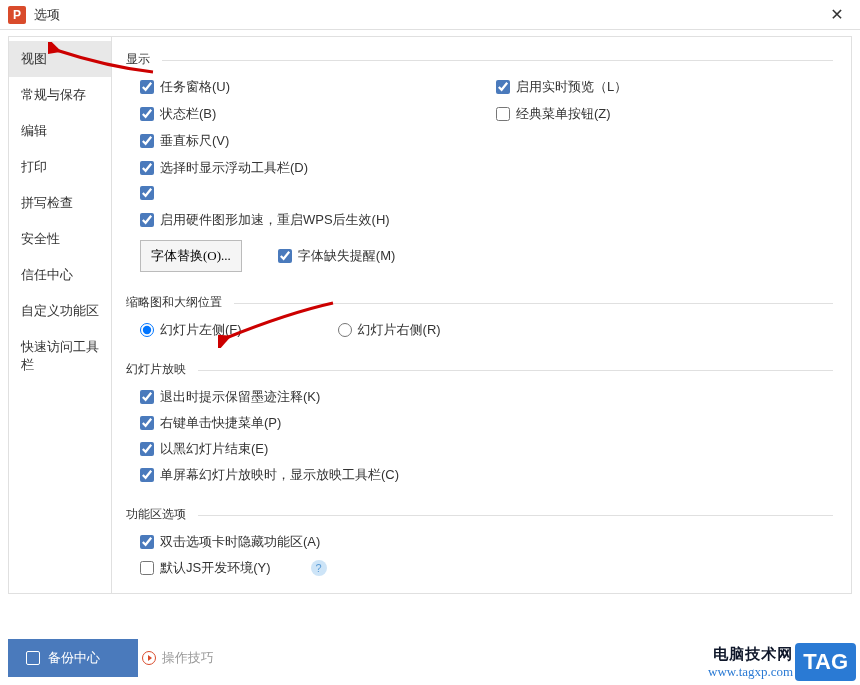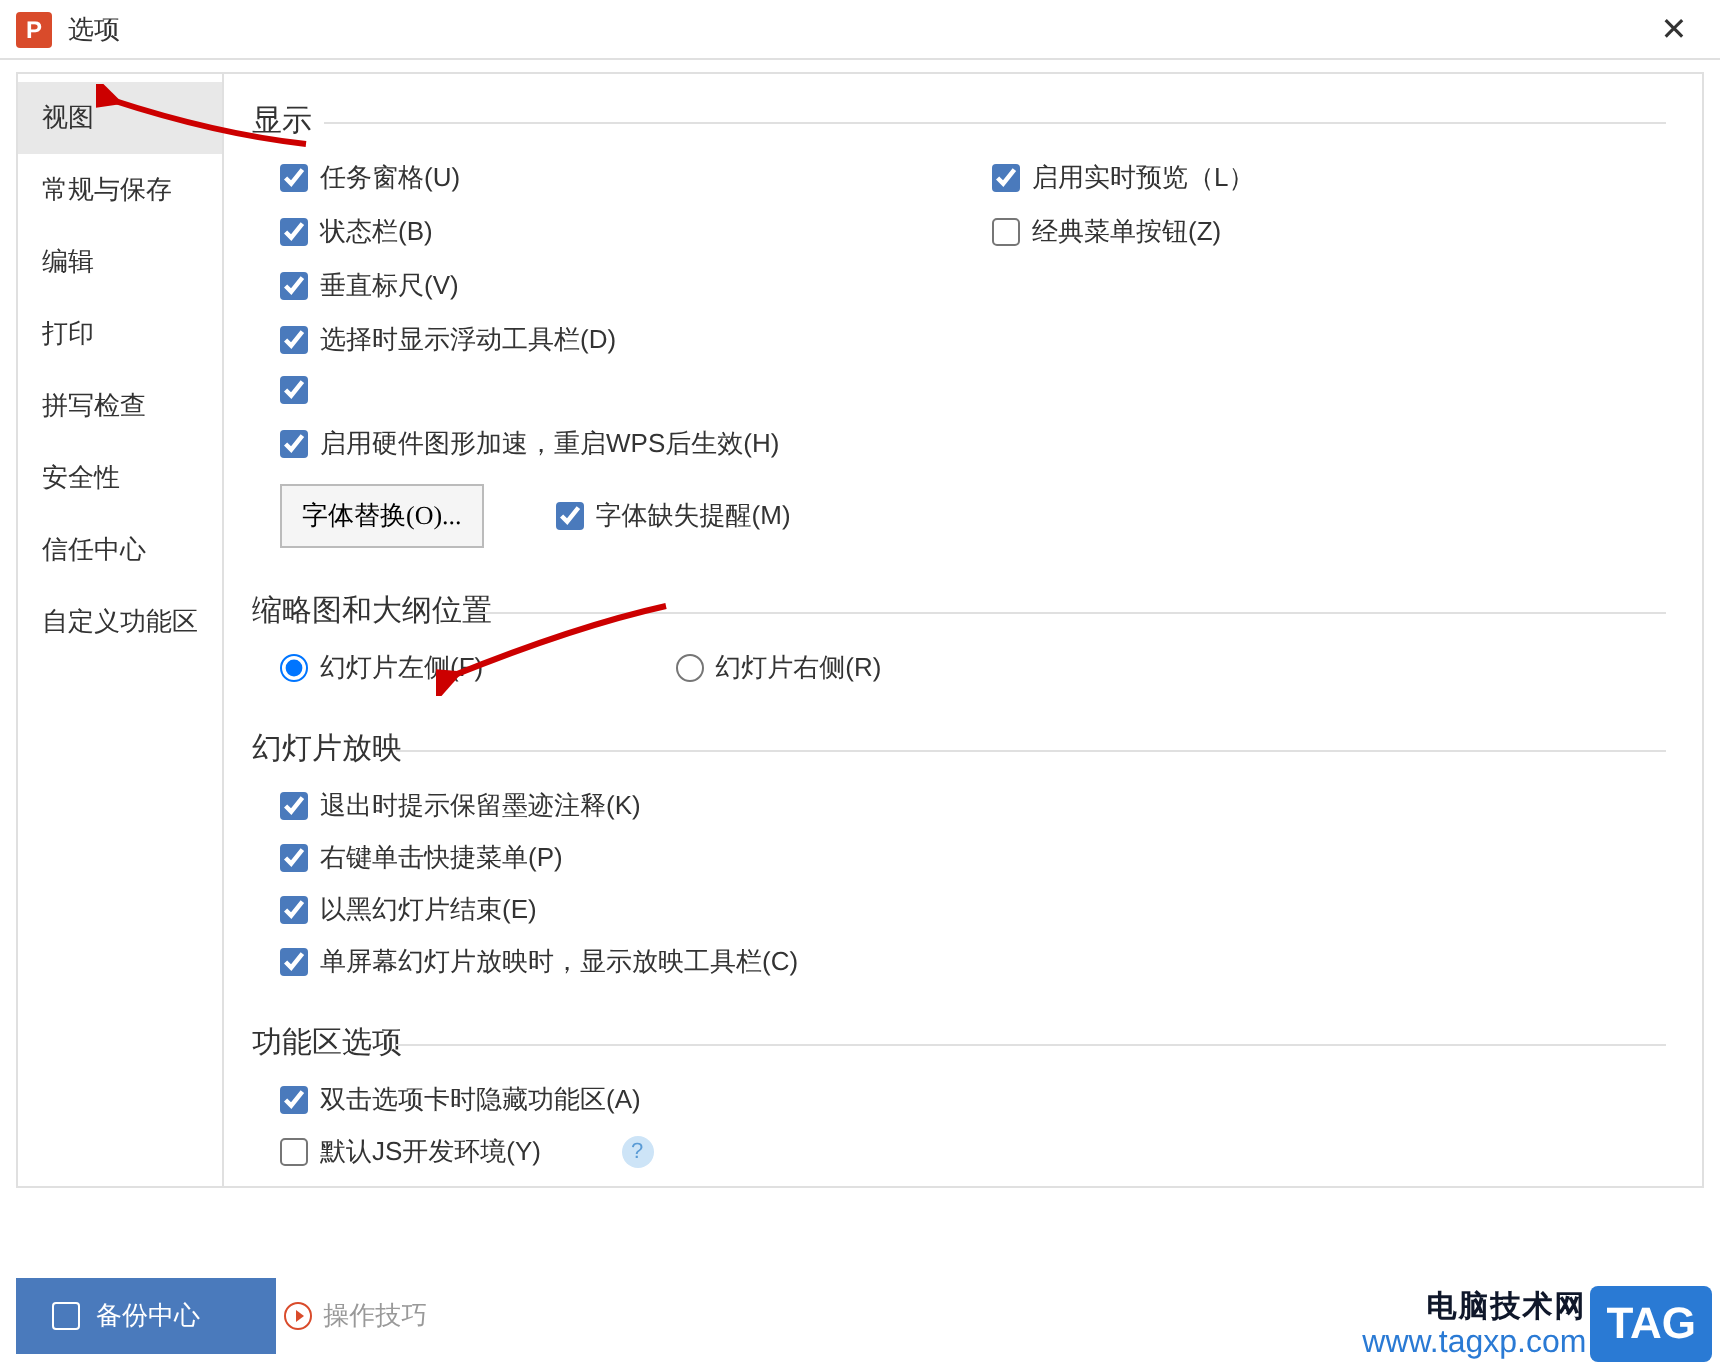--- a/index.html
+++ b/index.html
@@ -11,21 +11,21 @@
 .close-btn { width: 30px; height: 28px; display: flex; align-items: center; justify-content: center; cursor: pointer; font-size: 16px; }
 
 .main-area { display: flex; height: 570px; }
 
 .sidebar { width: 104px; border-right: 1px solid #e0e0e0; padding-top: 4px; margin: 6px 0 6px 8px; border: 1px solid #e0e0e0; }
 .sidebar-item { padding: 9px 12px; cursor: pointer; font-size: 13px; }
 .sidebar-item.active { background: #e8e8e8; }
 
 .content { flex: 1; padding: 10px 18px 8px 14px; overflow-y: auto; margin: 6px 8px 6px 0; border: 1px solid #e0e0e0; border-left: none; }
 
-.section-header { font-size: 15px; color: #333; padding: 4px 0; position: relative; }
+.section-header { font-size: 12px; color: #333; padding: 4px 0; position: relative; }
 .section-header::after { content: ""; position: absolute; left: 36px; right: 0; top: 50%; height: 1px; background: #e0e0e0; }
 .section-header.long::after { left: 108px; }
 .section-header.med::after { left: 72px; }
 
 .section-body { padding: 6px 0 10px 14px; }
 .row { display: flex; gap: 36px; margin-bottom: 8px; align-items: center; }
 .col { flex: 0 0 320px; }
 
 label.cb { display: inline-flex; align-items: center; gap: 6px; cursor: pointer; font-size: 13px; }
 input[type="checkbox"] { width: 14px; height: 14px; accent-color: #4a7abc; cursor: pointer; }
@@ -42,21 +42,21 @@
 .tips { margin-top: 14px; display: inline-flex; align-items: center; gap: 6px; color: #999; font-size: 13px; cursor: pointer; }
 .tips-icon { width: 14px; height: 14px; border: 1.5px solid #d94b2b; border-radius: 50%; position: relative; }
 .tips-icon::after { content: ""; position: absolute; left: 5px; top: 3px; border-left: 4px solid #d94b2b; border-top: 3px solid transparent; border-bottom: 3px solid transparent; }
 
 .arrow { position: absolute; pointer-events: none; }
 .arrow svg { display: block; }
 
 .watermark { position: absolute; right: 4px; bottom: 4px; display: flex; align-items: center; gap: 2px; }
 .wm-text { text-align: right; font-size: 15px; }
 .wm-line1 { color: #0f172a; font-weight: bold; letter-spacing: 1px; }
-.wm-line2 { color: #2a7ad4; font-size: 16px; }
+.wm-line2 { color: #2a7ad4; font-size: 13px; font-family: Liberation Serif, serif; }
 .wm-tag { background: #2a7ad4; color: #fff; font-weight: bold; font-size: 22px; padding: 6px 8px; border-radius: 4px; }
 </style>
 </head>
 <body>
 
 <div class="titlebar">
   <div class="app-icon">P</div>
   <div class="title-text">选项</div>
   <div class="close-btn">✕</div>
 </div>
@@ -64,20 +64,21 @@
 <div class="main-area">
   <div class="sidebar" id="sidebar">
       <div class="sidebar-item active">视图</div>
       <div class="sidebar-item">常规与保存</div>
       <div class="sidebar-item">编辑</div>
       <div class="sidebar-item">打印</div>
       <div class="sidebar-item">拼写检查</div>
       <div class="sidebar-item">安全性</div>
       <div class="sidebar-item">信任中心</div>
       <div class="sidebar-item">自定义功能区</div>
+      <div class="sidebar-item">快速访问工具栏</div>
     </div>
   <div class="content">
 
     <div class="section-header">显示</div>
     <div class="section-body">
       <div class="row">
         <div class="col"><label class="cb">
               <input type="checkbox" id="d0" checked="" style="">
               <span>任务窗格(U)</span>
             </label></div>

